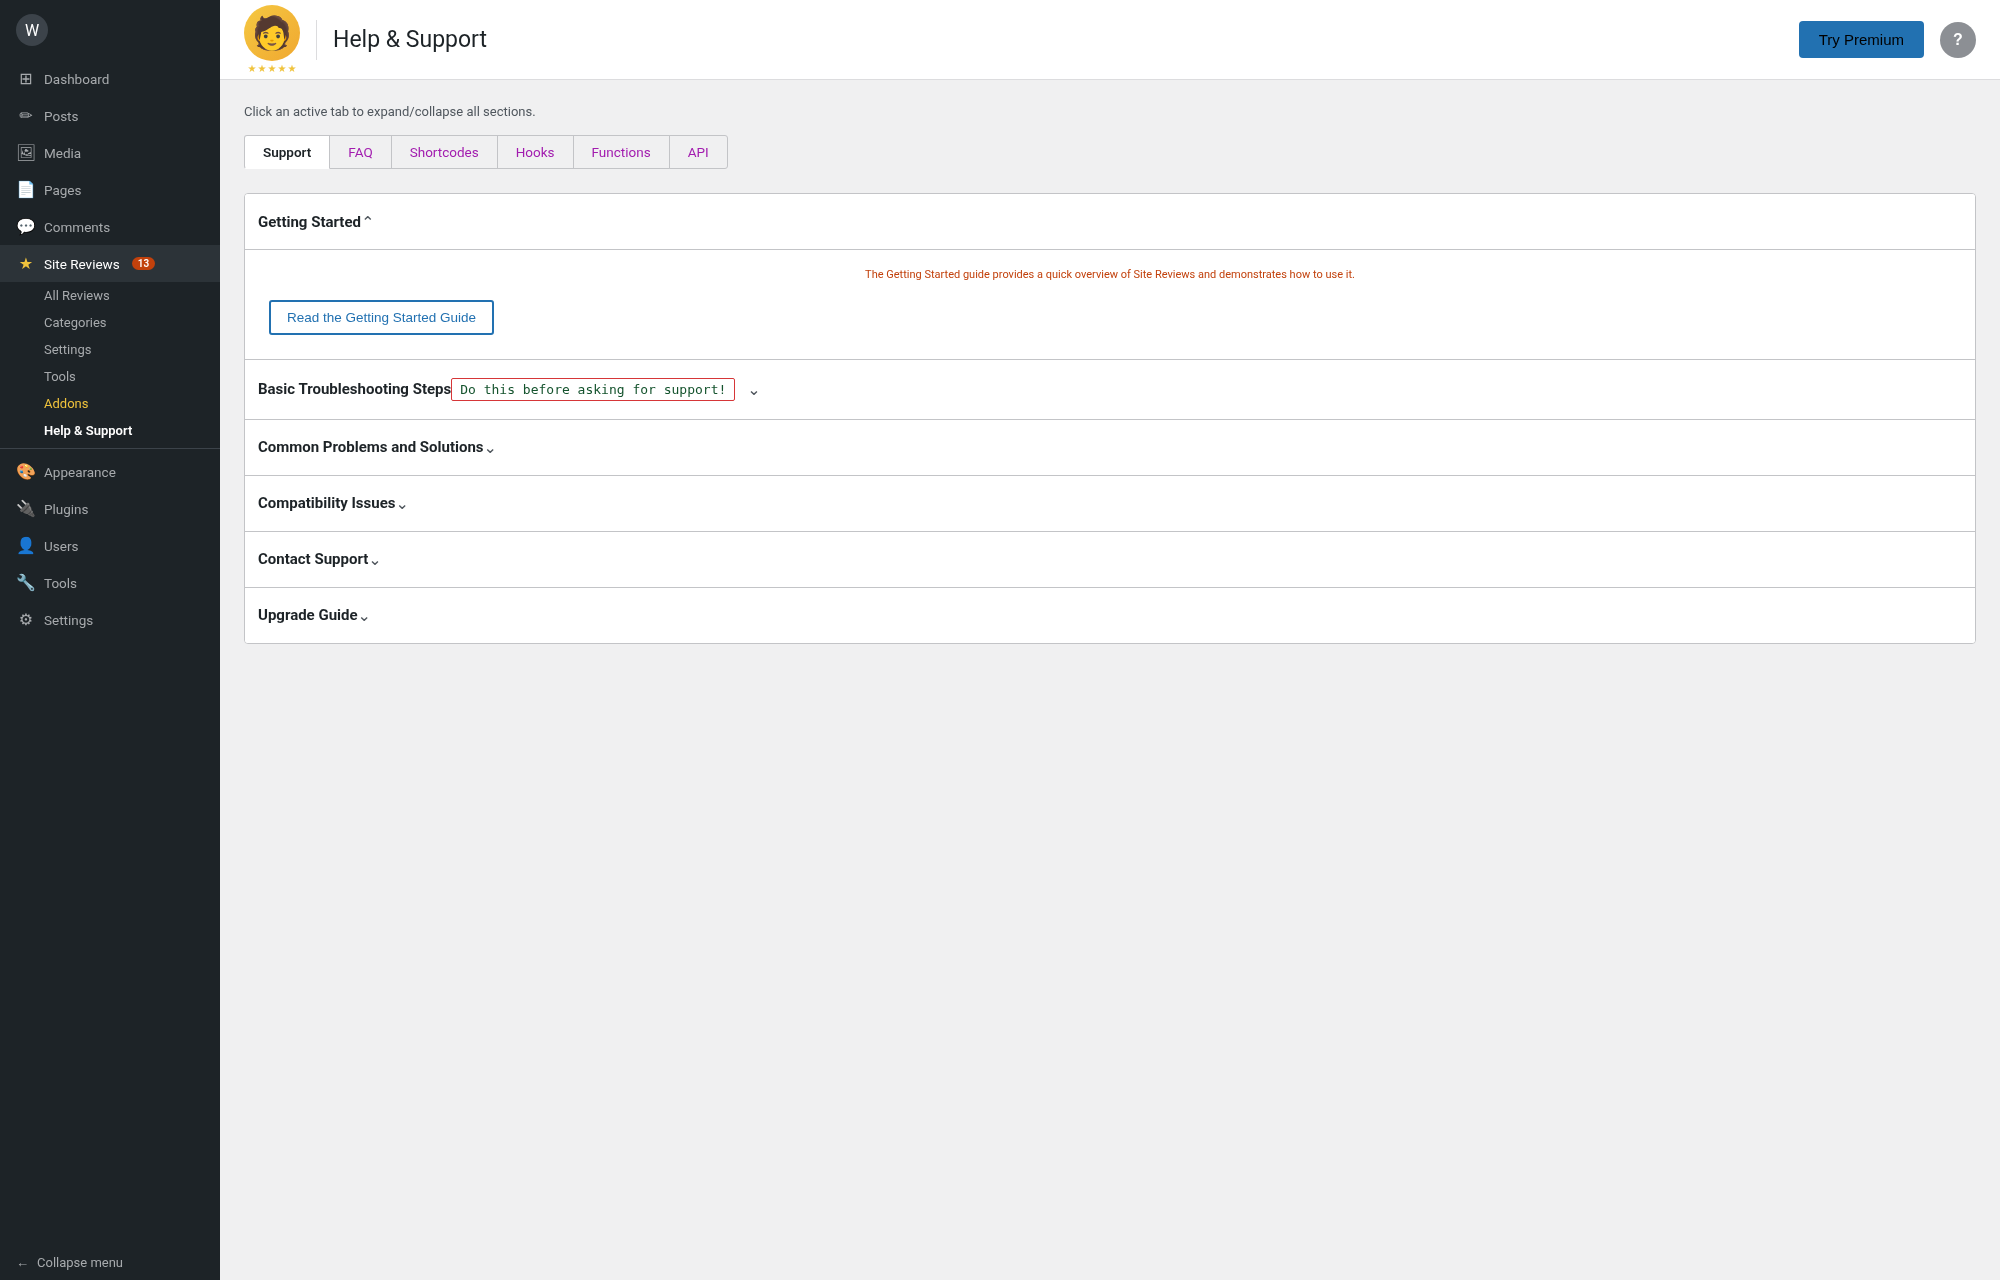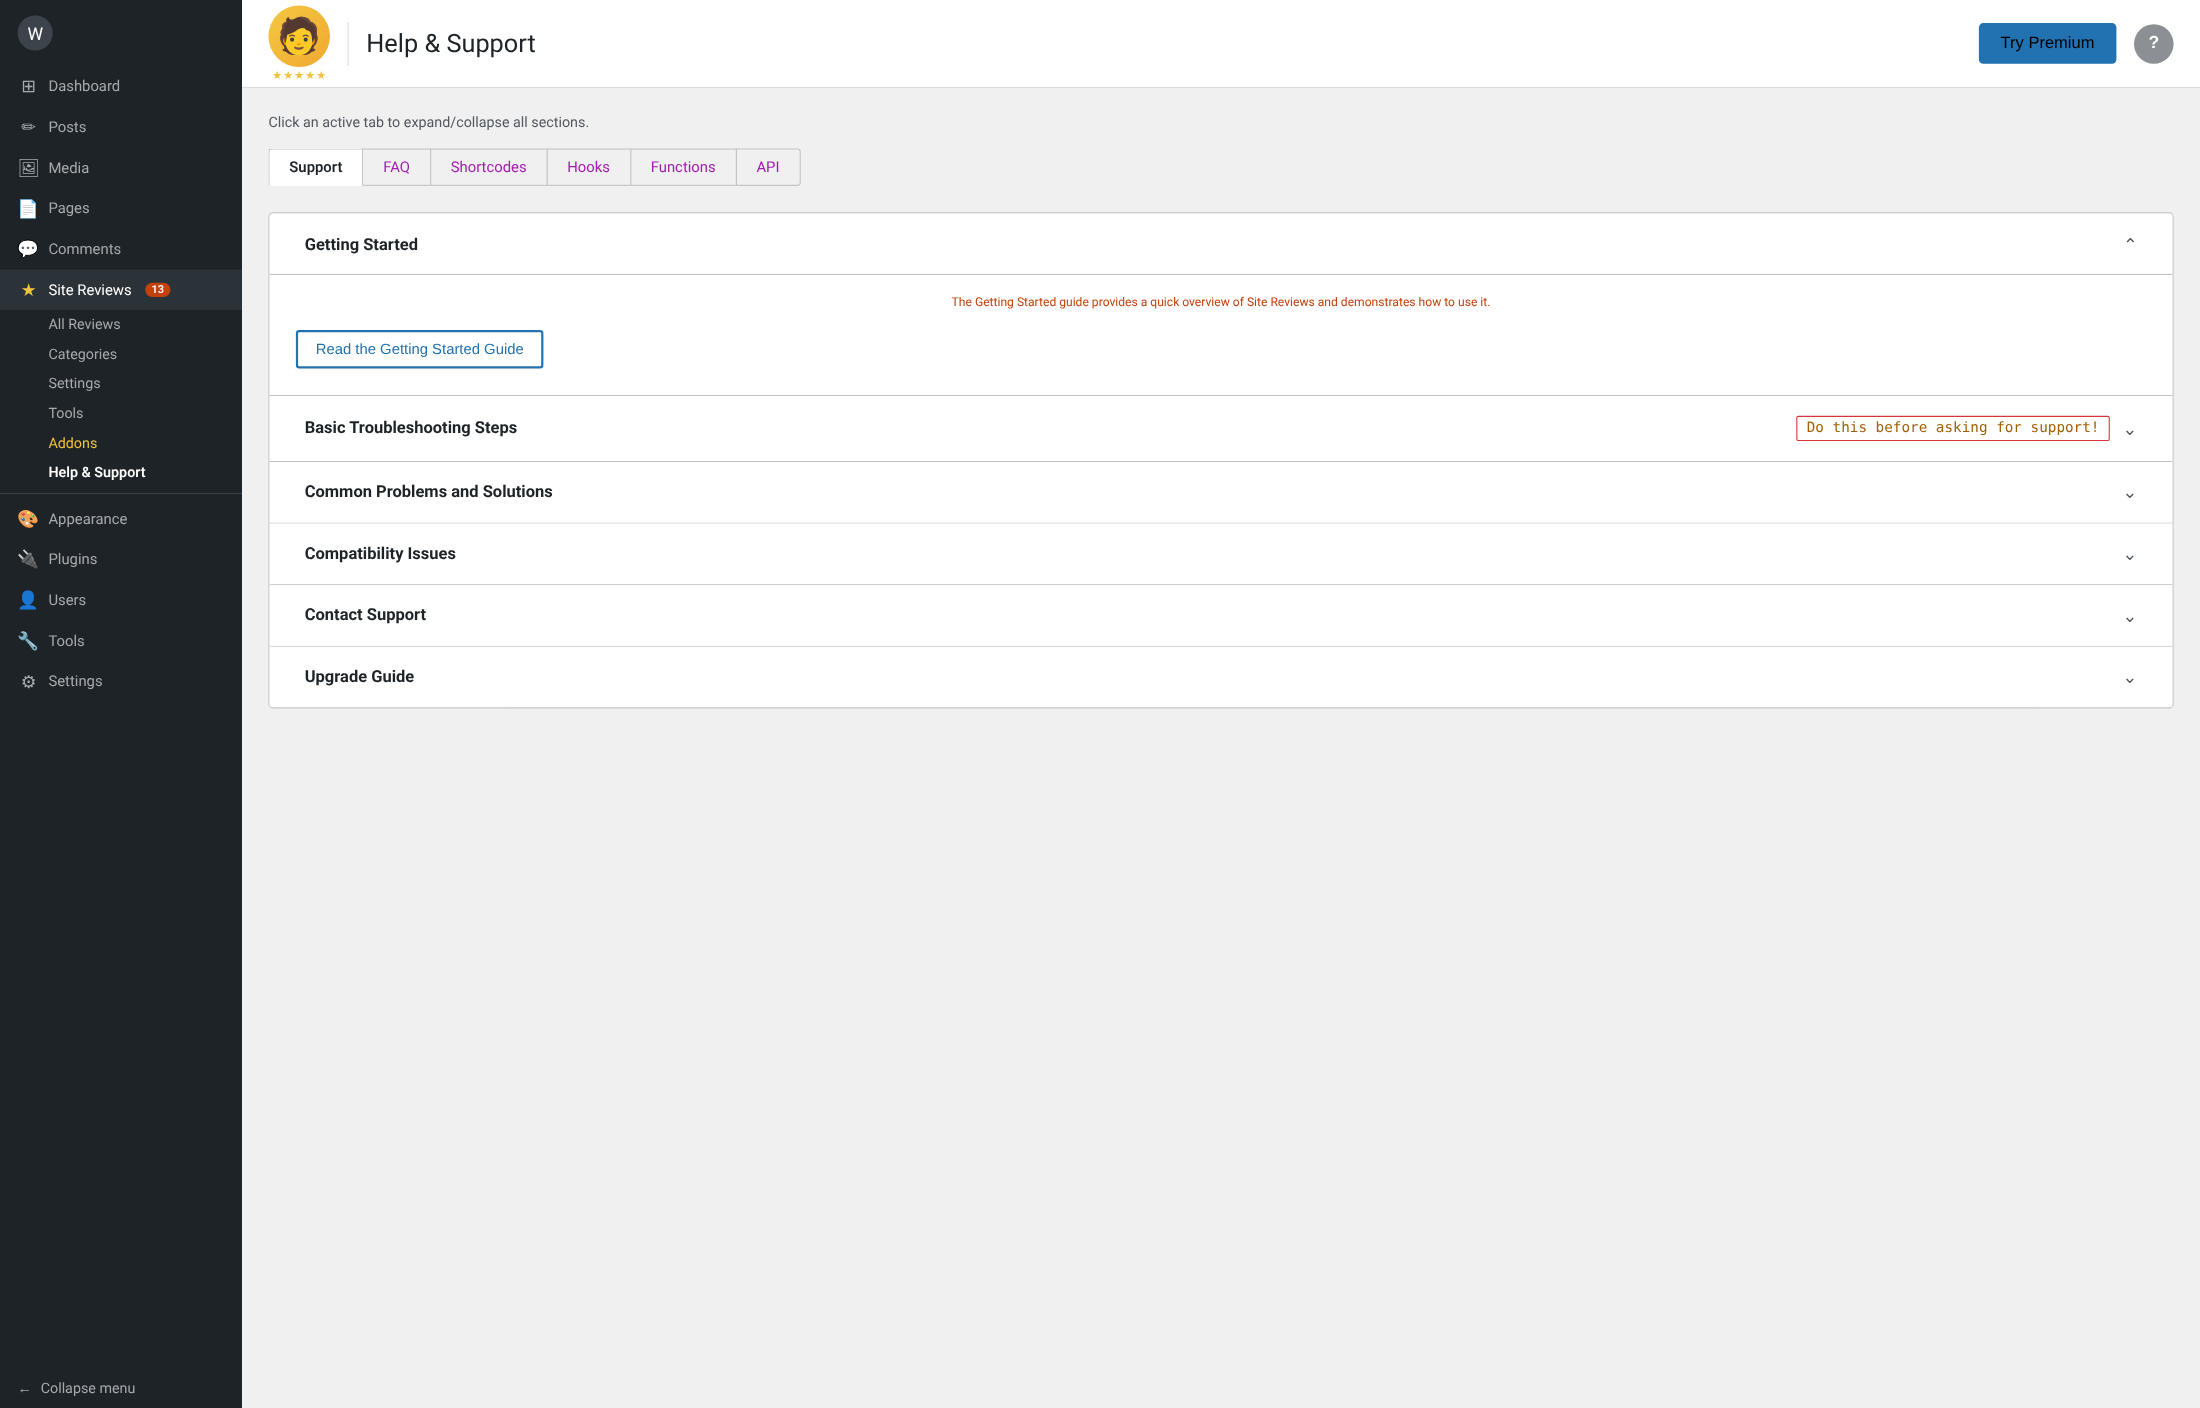--- a/index.html
+++ b/index.html
@@ -171,38 +171,38 @@
       border-radius: 4px;
       overflow: hidden;
     }
     .accordion-item {
       border-bottom: 1px solid #c3c4c7;
     }
     .accordion-item:last-child { border-bottom: none; }
     .accordion-header {
       display: flex;
       align-items: center;
-      justify-content: space-between;
-      padding: 18px 32px;
+      justify-content: flex-start;
+      padding: 18px 13px;
       cursor: pointer;
       background: #fff;
     }
     .accordion-title {
       font-size: 15px;
       font-weight: 700;
       color: #1d2327;
     }
     .accordion-right {
       display: flex;
       align-items: center;
       gap: 12px;
     }
     .accordion-tag {
       border: 1px solid #d63638;
-      color: #a16207;
+      color: #14532d;
       font-family: monospace;
       font-size: 13px;
       padding: 3px 8px;
       border-radius: 2px;
       background: #fff;
     }
     .chevron-icon { font-size: 16px; color: #50575e; }
     .chevron-up { transform: rotate(180deg); display: inline-block; }
 
     

